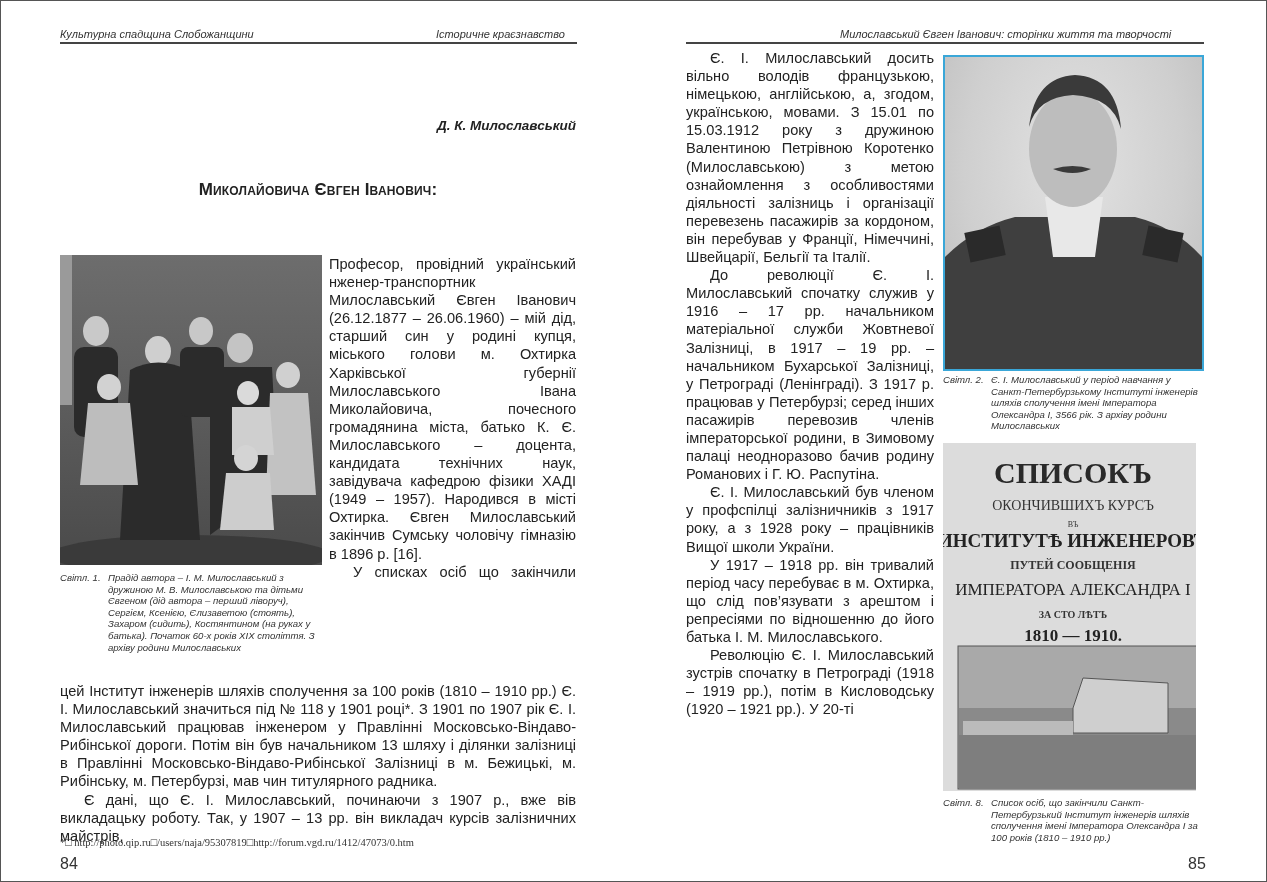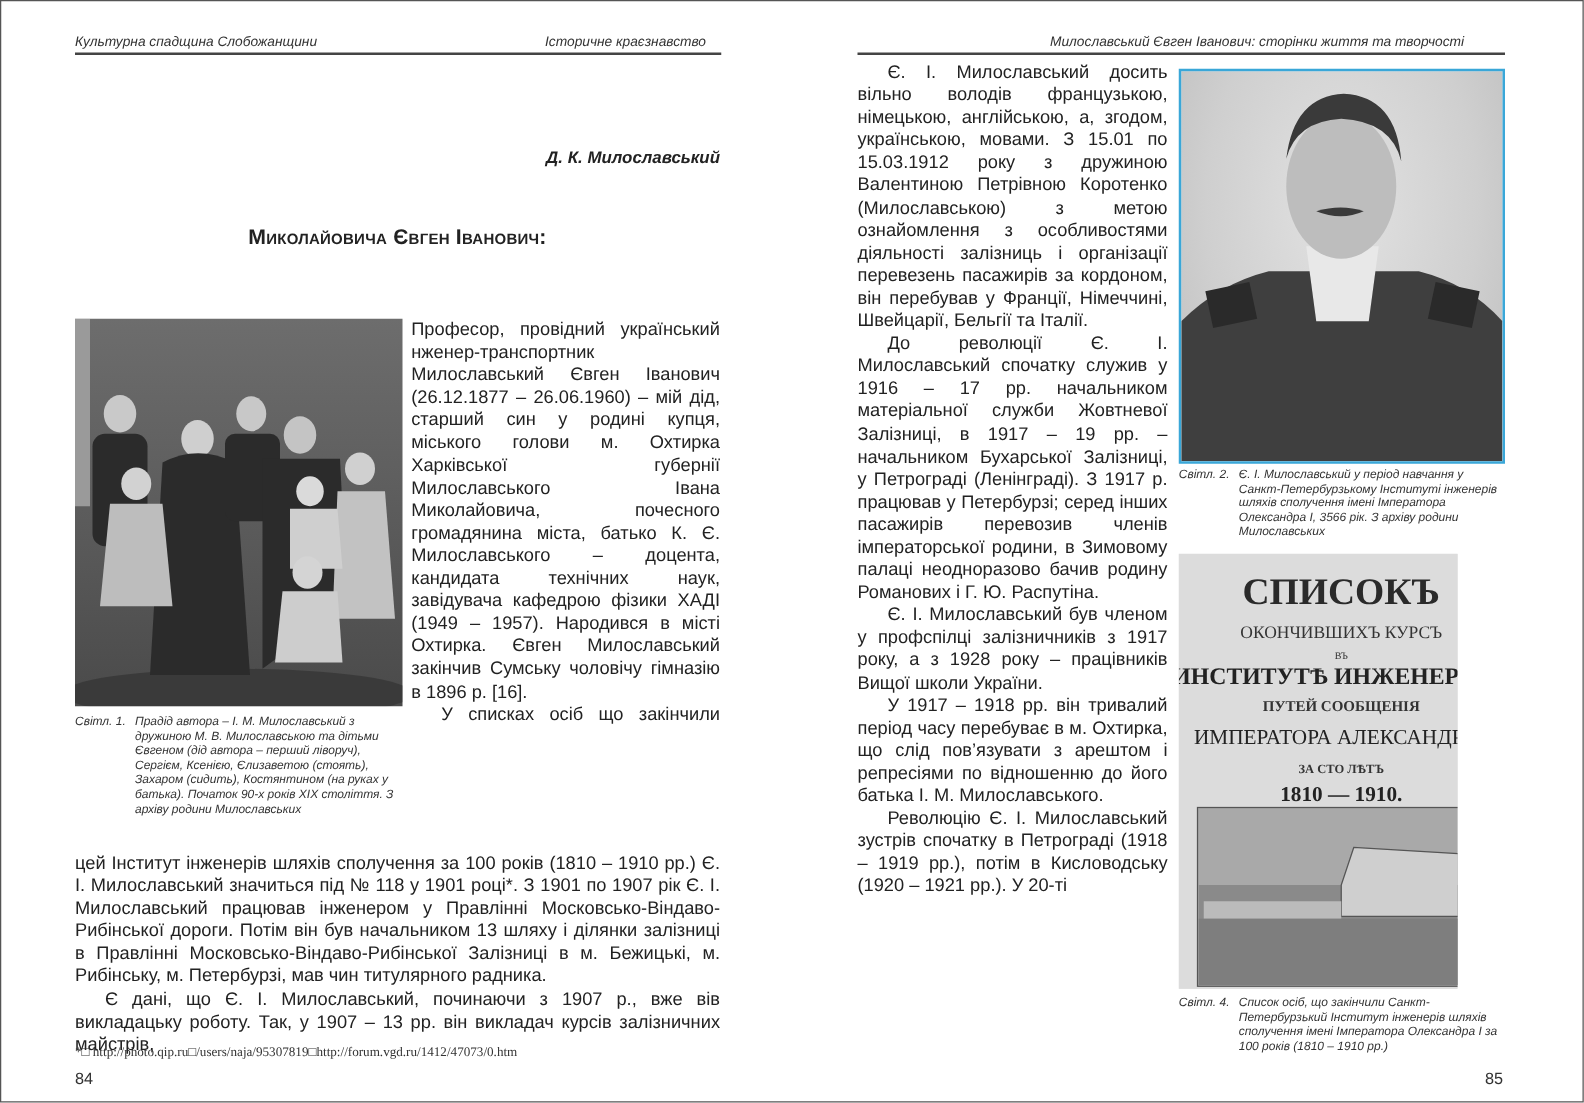--- a/index.html
+++ b/index.html
@@ -24,31 +24,31 @@
   .body p { margin:0; }
   .ind { text-indent:24px; }
   .col1 { position:absolute; left:329px; top:255px; width:247px; }
   .full1 { position:absolute; left:60px; top:682px; width:516px; }
   .col2 { position:absolute; left:686px; top:49px; width:248px; }
 
   .photo { position:absolute; background:#555; overflow:hidden; }
   .photo1 { left:60px; top:255px; width:262px; height:310px; background:linear-gradient(180deg,#6d6d6d 0%,#5a5a5a 55%,#4a4a4a 100%); }
   .photo2 { left:943px; top:55px; width:257px; height:312px; border:2px solid #3aa7d8;
             background:radial-gradient(ellipse at 50% 35%,#e2e2e2 0%,#cfcfcf 60%,#bcbcbc 100%); }
-  .photo3 { left:943px; top:443px; width:223px; height:348px; background:#d9d9d9; }
+  .photo3 { left:943px; top:443px; width:253px; height:348px; background:#d9d9d9; }
 
   .cap { position:absolute; font-size:9.6px; line-height:11.6px; font-style:italic; color:#333; }
   .cap .lbl { position:absolute; left:0; top:0; }
   .cap .txt { margin-left:48px; }
   .cap1 { left:60px; top:572px; width:262px; }
   .cap2 { left:943px; top:374px; width:262px; }
   .cap3 { left:943px; top:797px; width:262px; }
 
   .footnote { position:absolute; left:60px; top:837px; font-family:"Liberation Serif", serif; font-size:10.5px; color:#333; }
-  .pnum { position:absolute; top:855px; font-size:13px; color:#333; }
+  .pnum { position:absolute; top:855px; font-size:16px; color:#333; }
   svg text { font-family:"Liberation Serif", serif; }
 </style>
 </head>
 <body>
 
 <div class="frame"></div>
 
 <div class="page left">
   <div class="runhead" style="left:60px;">Культурна спадщина Слобожанщини</div>
   <div class="runhead" style="left:436px;">Історичне краєзнавство</div>
@@ -78,21 +78,21 @@
         <ellipse cx="188" cy="138" rx="11" ry="12" fill="#dadada"></ellipse>
         <path d="M172 152 L210 152 L214 200 L172 200 Z" fill="#cfcfcf"></path>
         <ellipse cx="186" cy="203" rx="12" ry="13" fill="#d4d4d4"></ellipse>
         <path d="M166 218 L210 218 L214 275 L160 275 Z" fill="#cdcdcd"></path>
       </g>
     </svg>
   </div>
 
   <div class="cap cap1">
     <span class="lbl">Світл. 1.</span>
-    <div class="txt">Прадід автора – І. М. Милославський з дружиною М. В. Милославською та дітьми Євгеном (дід автора – перший ліворуч), Сергієм, Ксенією, Єлизаветою (стоять), Захаром (сидить), Костянтином (на руках у батька). Початок 90-х років XIX століття. З архіву родини Милославських</div>
+    <div class="txt">Прадід автора – І. М. Милославський з дружиною М. В. Милославською та дітьми Євгеном (дід автора – перший ліворуч), Сергієм, Ксенією, Єлизаветою (стоять), Захаром (сидить), Костянтином (на руках у батька). Початок 60-х років XIX століття. З архіву родини Милославських</div>
   </div>
 
   <div class="body col1">
     <p>Професор, провідний український нженер-транспортник Милославський Євген Іванович (26.12.1877 – 26.06.1960) – мій дід, старший син у родині купця, міського голови м. Охтирка Харківської губернії Милославського Івана Миколайовича, почесного громадянина міста, батько К. Є. Милославського – доцента, кандидата технічних наук, завідувача кафедрою фізики ХАДІ (1949 – 1957). Народився в місті Охтирка. Євген Милославський закінчив Сумську чоловічу гімназію в 1896 р. [16].</p>
     <p class="ind" style="text-align:justify; text-align-last:justify;">У списках осіб що закінчили</p>
   </div>
 
   <div class="body full1">
     <p>цей Інститут інженерів шляхів сполучення за 100 років (1810 – 1910 рр.) Є. І. Милославський значиться під № 118 у 1901 році*. З 1901 по 1907 рік Є. І. Милославський працював інженером у Правлінні Московсько-Віндаво-Рибінської дороги. Потім він був начальником 13 шляху і ділянки залізниці в Правлінні Московсько-Віндаво-Рибінської Залізниці в м. Бежицькі, м. Рибінську, м. Петербурзі, мав чин титулярного радника.</p>
     <p class="ind">Є дані, що Є. І. Милославський, починаючи з 1907 р., вже вів викладацьку роботу. Так, у 1907 – 13 рр. він викладач курсів залізничних майстрів,</p>
@@ -145,17 +145,17 @@
     <g>
       <rect x="15" y="203" width="245" height="143" fill="#a9a9a9" stroke="#555"></rect>
       <rect x="16" y="265" width="243" height="80" fill="#8a8a8a"></rect>
       <path d="M130 265 L140 235 L225 240 L225 290 L130 290 Z" fill="#cfcfcf" stroke="#555"></path>
       <rect x="20" y="278" width="110" height="14" fill="#bbbbbb"></rect>
       <rect x="16" y="292" width="243" height="53" fill="#7e7e7e"></rect>
     </g>
   </svg>
 </div>
 <div class="cap cap3">
-  <span class="lbl">Світл. 4.</span>
+  <span class="lbl">Світл. 8.</span>
   <div class="txt">Список осіб, що закінчили Санкт-Петербурзький Інститут інженерів шляхів сполучення імені Імператора Олександра І за 100 років (1810 – 1910 рр.)</div>
 </div>
 
 <div class="pnum" style="left:1188px;">85</div>
 
 </body></html>

